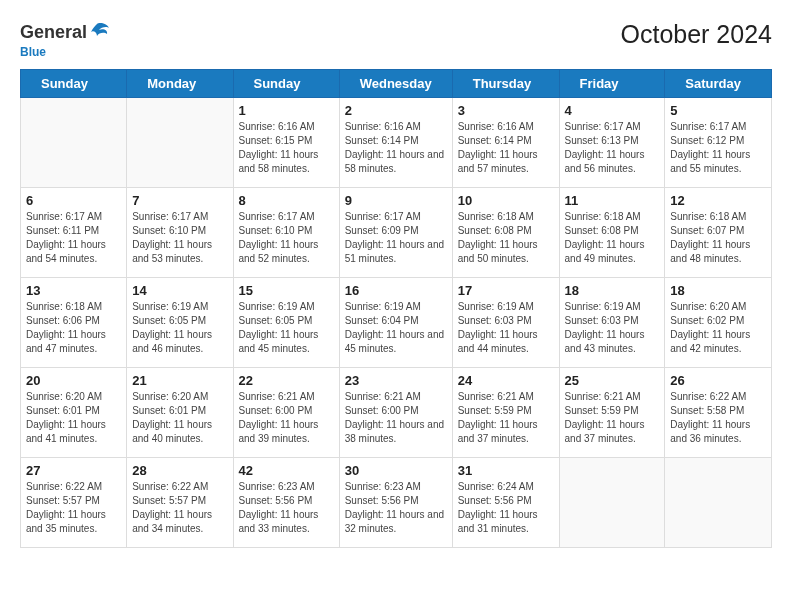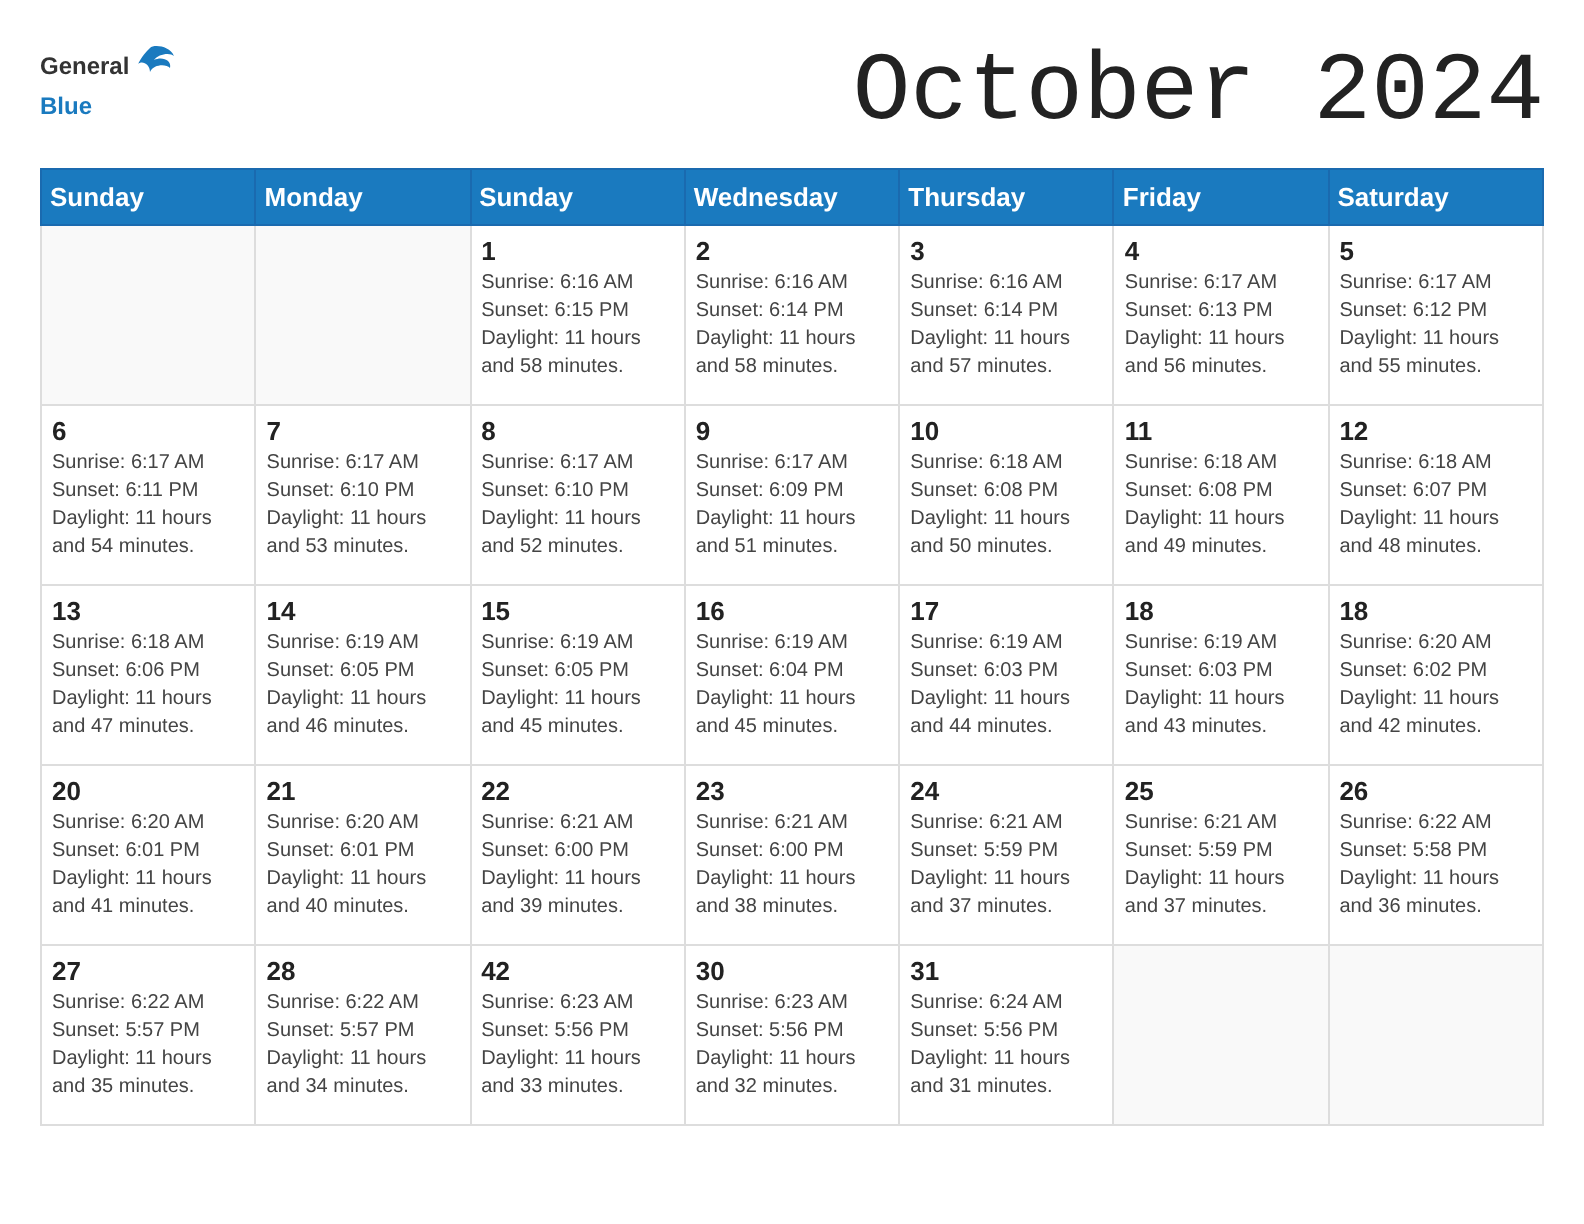--- a/index.html
+++ b/index.html
@@ -15,51 +15,50 @@
       justify-content: space-between;
       align-items: flex-start;
       margin-bottom: 10px;
     }
     .logo {
       display: flex;
       align-items: center;
       gap: 2px;
     }
     .logo-text-general {
-      font-size: 12px;
+      font-size: 18px;
       font-weight: bold;
       color: #333;
     }
     .logo-text-blue {
       font-size: 12px;
       font-weight: bold;
       color: #1a7abf;
     }
     .title-block {
       text-align: right;
     }
     .month-title {
-      font-size: 48px;
+      font-size: 25px;
       color: #222;
       font-weight: normal;
-      font-family: Liberation Mono, monospace;
     }
     .subtitle {
       font-size: 14px;
       color: #444;
     }
     .calendar {
       width: 100%;
       border-collapse: collapse;
       border: 1px solid #ccc;
     }
     .calendar th {
       background-color: #1a7abf;
       color: #fff;
-      padding: 6px 4px;
+      padding: 6px 20px;
       font-size: 13px;
       font-weight: bold;
       text-align: left;
       border: 1px solid #1a6aaf;
     }
     .calendar td {
       vertical-align: top;
       padding: 5px 5px;
       font-size: 10.5px;
       color: #333;

